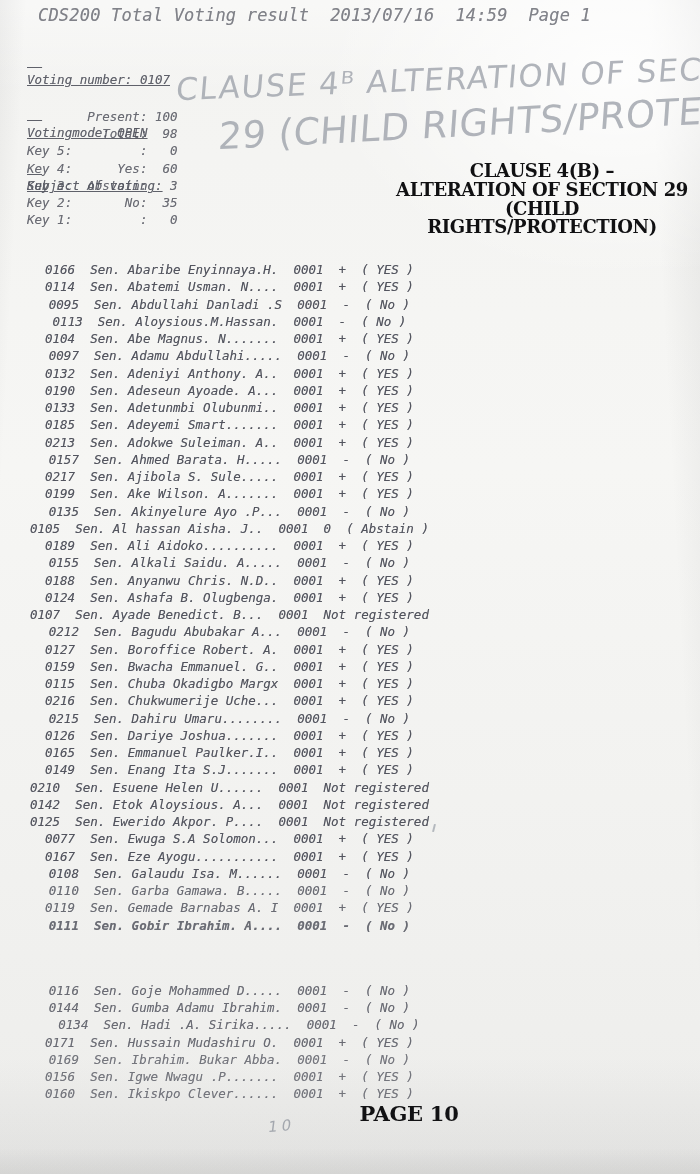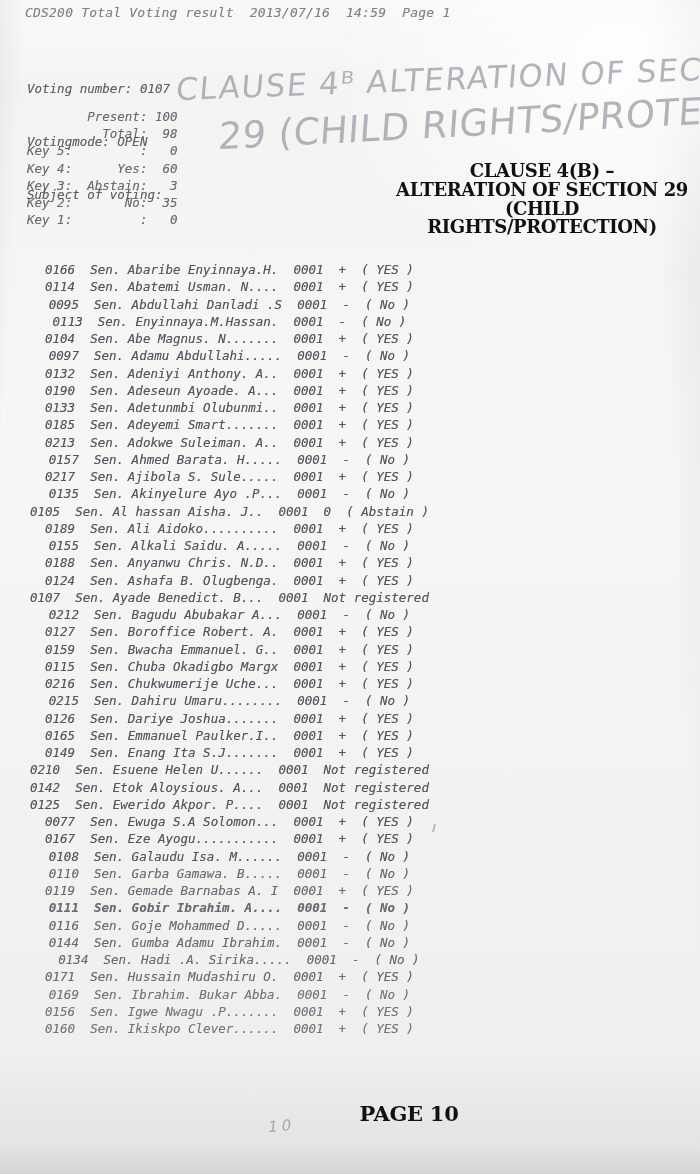--- a/index.html
+++ b/index.html
@@ -12,22 +12,22 @@
       linear-gradient(267deg, rgba(40,40,45,.07) 0%, rgba(40,40,45,0) 7%),
       linear-gradient(180deg, rgba(255,255,255,.45) 0%, rgba(0,0,0,0) 8%, rgba(0,0,0,0) 90%, rgba(40,40,45,.06) 99%),
       linear-gradient(180deg,#f3f3f1 0%,#f6f6f4 40%,#f1f1ef 75%,#ededeb 100%);
   }
   .mono{
     font-family:"DejaVu Sans Mono","Liberation Mono",monospace;
     font-style:italic;
     color:#53555f;
     text-shadow:0 0 .5px rgba(88,90,100,.55);
   }
-  .header-line{position:absolute;top:5px;left:25px;font-size:13px;letter-spacing:.2px;opacity:.72;white-space:pre;}
-  .info-block{position:absolute;top:44px;left:27px;font-size:12.5px;line-height:17.8px;white-space:pre;opacity:.92;}
+  .header-line{position:absolute;top:5px;left:38px;font-size:17px;letter-spacing:.2px;opacity:.72;white-space:pre;}
+  .info-block{position:absolute;top:35px;left:27px;font-size:12.5px;line-height:17.8px;white-space:pre;opacity:.92;text-decoration:underline;}
   .info-block div{min-height:17.8px;}
   .stats-block{position:absolute;top:108px;left:27px;font-size:12.5px;line-height:17.2px;white-space:pre;opacity:.85;margin:0;}
   .vote-list{position:absolute;top:261px;left:30px;font-size:12.5px;text-align:center;}
   .vrow{height:17.25px;line-height:17.25px;white-space:pre;}
   .hw{
     position:absolute;color:#a4a8b0;opacity:.85;
     font-family:"DejaVu Sans",sans-serif;white-space:pre;
   }
   .hw1{top:60px;left:176px;font-size:31px;letter-spacing:1.5px;transform:rotate(-2.2deg) skewX(-7deg);}
   .hw2{top:99px;left:218px;font-size:37px;letter-spacing:.5px;transform:rotate(-3deg) skewX(-7deg);}
@@ -70,30 +70,31 @@
 <div class="stamp">
   <div>CLAUSE 4(B) –</div>
   <div>ALTERATION OF SECTION 29</div>
   <div>(CHILD RIGHTS/PROTECTION)</div>
 </div>
 
 <div class="mono vote-list">
     <div class="vrow"><span>0166</span>  <span>Sen. Abaribe Enyinnaya.H.</span>  <span>0001</span>  <span>+  ( YES )</span></div>
     <div class="vrow"><span>0114</span>  <span>Sen. Abatemi Usman. N....</span>  <span>0001</span>  <span>+  ( YES )</span></div>
     <div class="vrow"><span>0095</span>  <span>Sen. Abdullahi Danladi .S</span>  <span>0001</span>  <span>-  ( No )</span></div>
-    <div class="vrow"><span>0113</span>  <span>Sen. Enyinnaya.M.Hassan.</span>  <span>0001</span>  <span>-  ( No )</span></div>
+    <div class="vrow"><span>0113</span>  <span>Sen. Aloysious.M.Hassan.</span>  <span>0001</span>  <span>-  ( No )</span></div>
     <div class="vrow"><span>0104</span>  <span>Sen. Abe Magnus. N.......</span>  <span>0001</span>  <span>+  ( YES )</span></div>
     <div class="vrow"><span>0097</span>  <span>Sen. Adamu Abdullahi.....</span>  <span>0001</span>  <span>-  ( No )</span></div>
     <div class="vrow"><span>0132</span>  <span>Sen. Adeniyi Anthony. A..</span>  <span>0001</span>  <span>+  ( YES )</span></div>
     <div class="vrow"><span>0190</span>  <span>Sen. Adeseun Ayoade. A...</span>  <span>0001</span>  <span>+  ( YES )</span></div>
     <div class="vrow"><span>0133</span>  <span>Sen. Adetunmbi Olubunmi..</span>  <span>0001</span>  <span>+  ( YES )</span></div>
     <div class="vrow"><span>0185</span>  <span>Sen. Adeyemi Smart.......</span>  <span>0001</span>  <span>+  ( YES )</span></div>
     <div class="vrow"><span>0213</span>  <span>Sen. Adokwe Suleiman. A..</span>  <span>0001</span>  <span>+  ( YES )</span></div>
     <div class="vrow"><span>0157</span>  <span>Sen. Ahmed Barata. H.....</span>  <span>0001</span>  <span>-  ( No )</span></div>
     <div class="vrow"><span>0217</span>  <span>Sen. Ajibola S. Sule.....</span>  <span>0001</span>  <span>+  ( YES )</span></div>
+    <div class="vrow"><span>0199</span>  <span>Sen. Ake Wilson. A.......</span>  <span>0001</span>  <span>+  ( YES )</span></div>
     <div class="vrow"><span>0135</span>  <span>Sen. Akinyelure Ayo .P...</span>  <span>0001</span>  <span>-  ( No )</span></div>
     <div class="vrow"><span>0105</span>  <span>Sen. Al hassan Aisha. J..</span>  <span>0001</span>  <span>0  ( Abstain )</span></div>
     <div class="vrow"><span>0189</span>  <span>Sen. Ali Aidoko..........</span>  <span>0001</span>  <span>+  ( YES )</span></div>
     <div class="vrow"><span>0155</span>  <span>Sen. Alkali Saidu. A.....</span>  <span>0001</span>  <span>-  ( No )</span></div>
     <div class="vrow"><span>0188</span>  <span>Sen. Anyanwu Chris. N.D..</span>  <span>0001</span>  <span>+  ( YES )</span></div>
     <div class="vrow"><span>0124</span>  <span>Sen. Ashafa B. Olugbenga.</span>  <span>0001</span>  <span>+  ( YES )</span></div>
     <div class="vrow"><span>0107</span>  <span>Sen. Ayade Benedict. B...</span>  <span>0001</span>  <span>Not registered</span></div>
     <div class="vrow"><span>0212</span>  <span>Sen. Bagudu Abubakar A...</span>  <span>0001</span>  <span>-  ( No )</span></div>
     <div class="vrow"><span>0127</span>  <span>Sen. Boroffice Robert. A.</span>  <span>0001</span>  <span>+  ( YES )</span></div>
     <div class="vrow"><span>0159</span>  <span>Sen. Bwacha Emmanuel. G..</span>  <span>0001</span>  <span>+  ( YES )</span></div>
@@ -105,21 +106,21 @@
     <div class="vrow"><span>0149</span>  <span>Sen. Enang Ita S.J.......</span>  <span>0001</span>  <span>+  ( YES )</span></div>
     <div class="vrow"><span>0210</span>  <span>Sen. Esuene Helen U......</span>  <span>0001</span>  <span>Not registered</span></div>
     <div class="vrow"><span>0142</span>  <span>Sen. Etok Aloysious. A...</span>  <span>0001</span>  <span>Not registered</span></div>
     <div class="vrow"><span>0125</span>  <span>Sen. Ewerido Akpor. P....</span>  <span>0001</span>  <span>Not registered</span></div>
     <div class="vrow"><span>0077</span>  <span>Sen. Ewuga S.A Solomon...</span>  <span>0001</span>  <span>+  ( YES )</span></div>
     <div class="vrow"><span>0167</span>  <span>Sen. Eze Ayogu...........</span>  <span>0001</span>  <span>+  ( YES )</span></div>
     <div class="vrow"><span>0108</span>  <span>Sen. Galaudu Isa. M......</span>  <span>0001</span>  <span>-  ( No )</span></div>
     <div class="vrow" style="opacity: 0.85;"><span>0110</span>  <span>Sen. Garba Gamawa. B.....</span>  <span>0001</span>  <span>-  ( No )</span></div>
     <div class="vrow" style="opacity: 0.85;"><span>0119</span>  <span>Sen. Gemade Barnabas A. I</span>  <span>0001</span>  <span>+  ( YES )</span></div>
     <div class="vrow" style="opacity: 0.85; font-weight: bold;"><span>0111</span>  <span>Sen. Gobir Ibrahim. A....</span>  <span>0001</span>  <span>-  ( No )</span></div>
-    <div class="vrow" style="opacity: 0.85;"><span>0116</span>  <span>Sen. Goje Mohammed D.....</span>  <span>0001</span>  <span>-  ( No )</span></div>
+    <div class="vrow" style="opacity: 0.85; margin-top: 48px;"><span>0116</span>  <span>Sen. Goje Mohammed D.....</span>  <span>0001</span>  <span>-  ( No )</span></div>
     <div class="vrow" style="opacity: 0.85;"><span>0144</span>  <span>Sen. Gumba Adamu Ibrahim.</span>  <span>0001</span>  <span>-  ( No )</span></div>
     <div class="vrow" style="opacity: 0.85; margin-left: 19px;"><span>0134</span>  <span>Sen. Hadi .A. Sirika.....</span>  <span>0001</span>  <span>-  ( No )</span></div>
     <div class="vrow" style="opacity: 0.85;"><span>0171</span>  <span>Sen. Hussain Mudashiru O.</span>  <span>0001</span>  <span>+  ( YES )</span></div>
     <div class="vrow" style="opacity: 0.78;"><span>0169</span>  <span>Sen. Ibrahim. Bukar Abba.</span>  <span>0001</span>  <span>-  ( No )</span></div>
     <div class="vrow" style="opacity: 0.78;"><span>0156</span>  <span>Sen. Igwe Nwagu .P.......</span>  <span>0001</span>  <span>+  ( YES )</span></div>
     <div class="vrow" style="opacity: 0.78;"><span>0160</span>  <span>Sen. Ikiskpo Clever......</span>  <span>0001</span>  <span>+  ( YES )</span></div>
   </div>
 
 <div class="pen-tick"></div>
 

